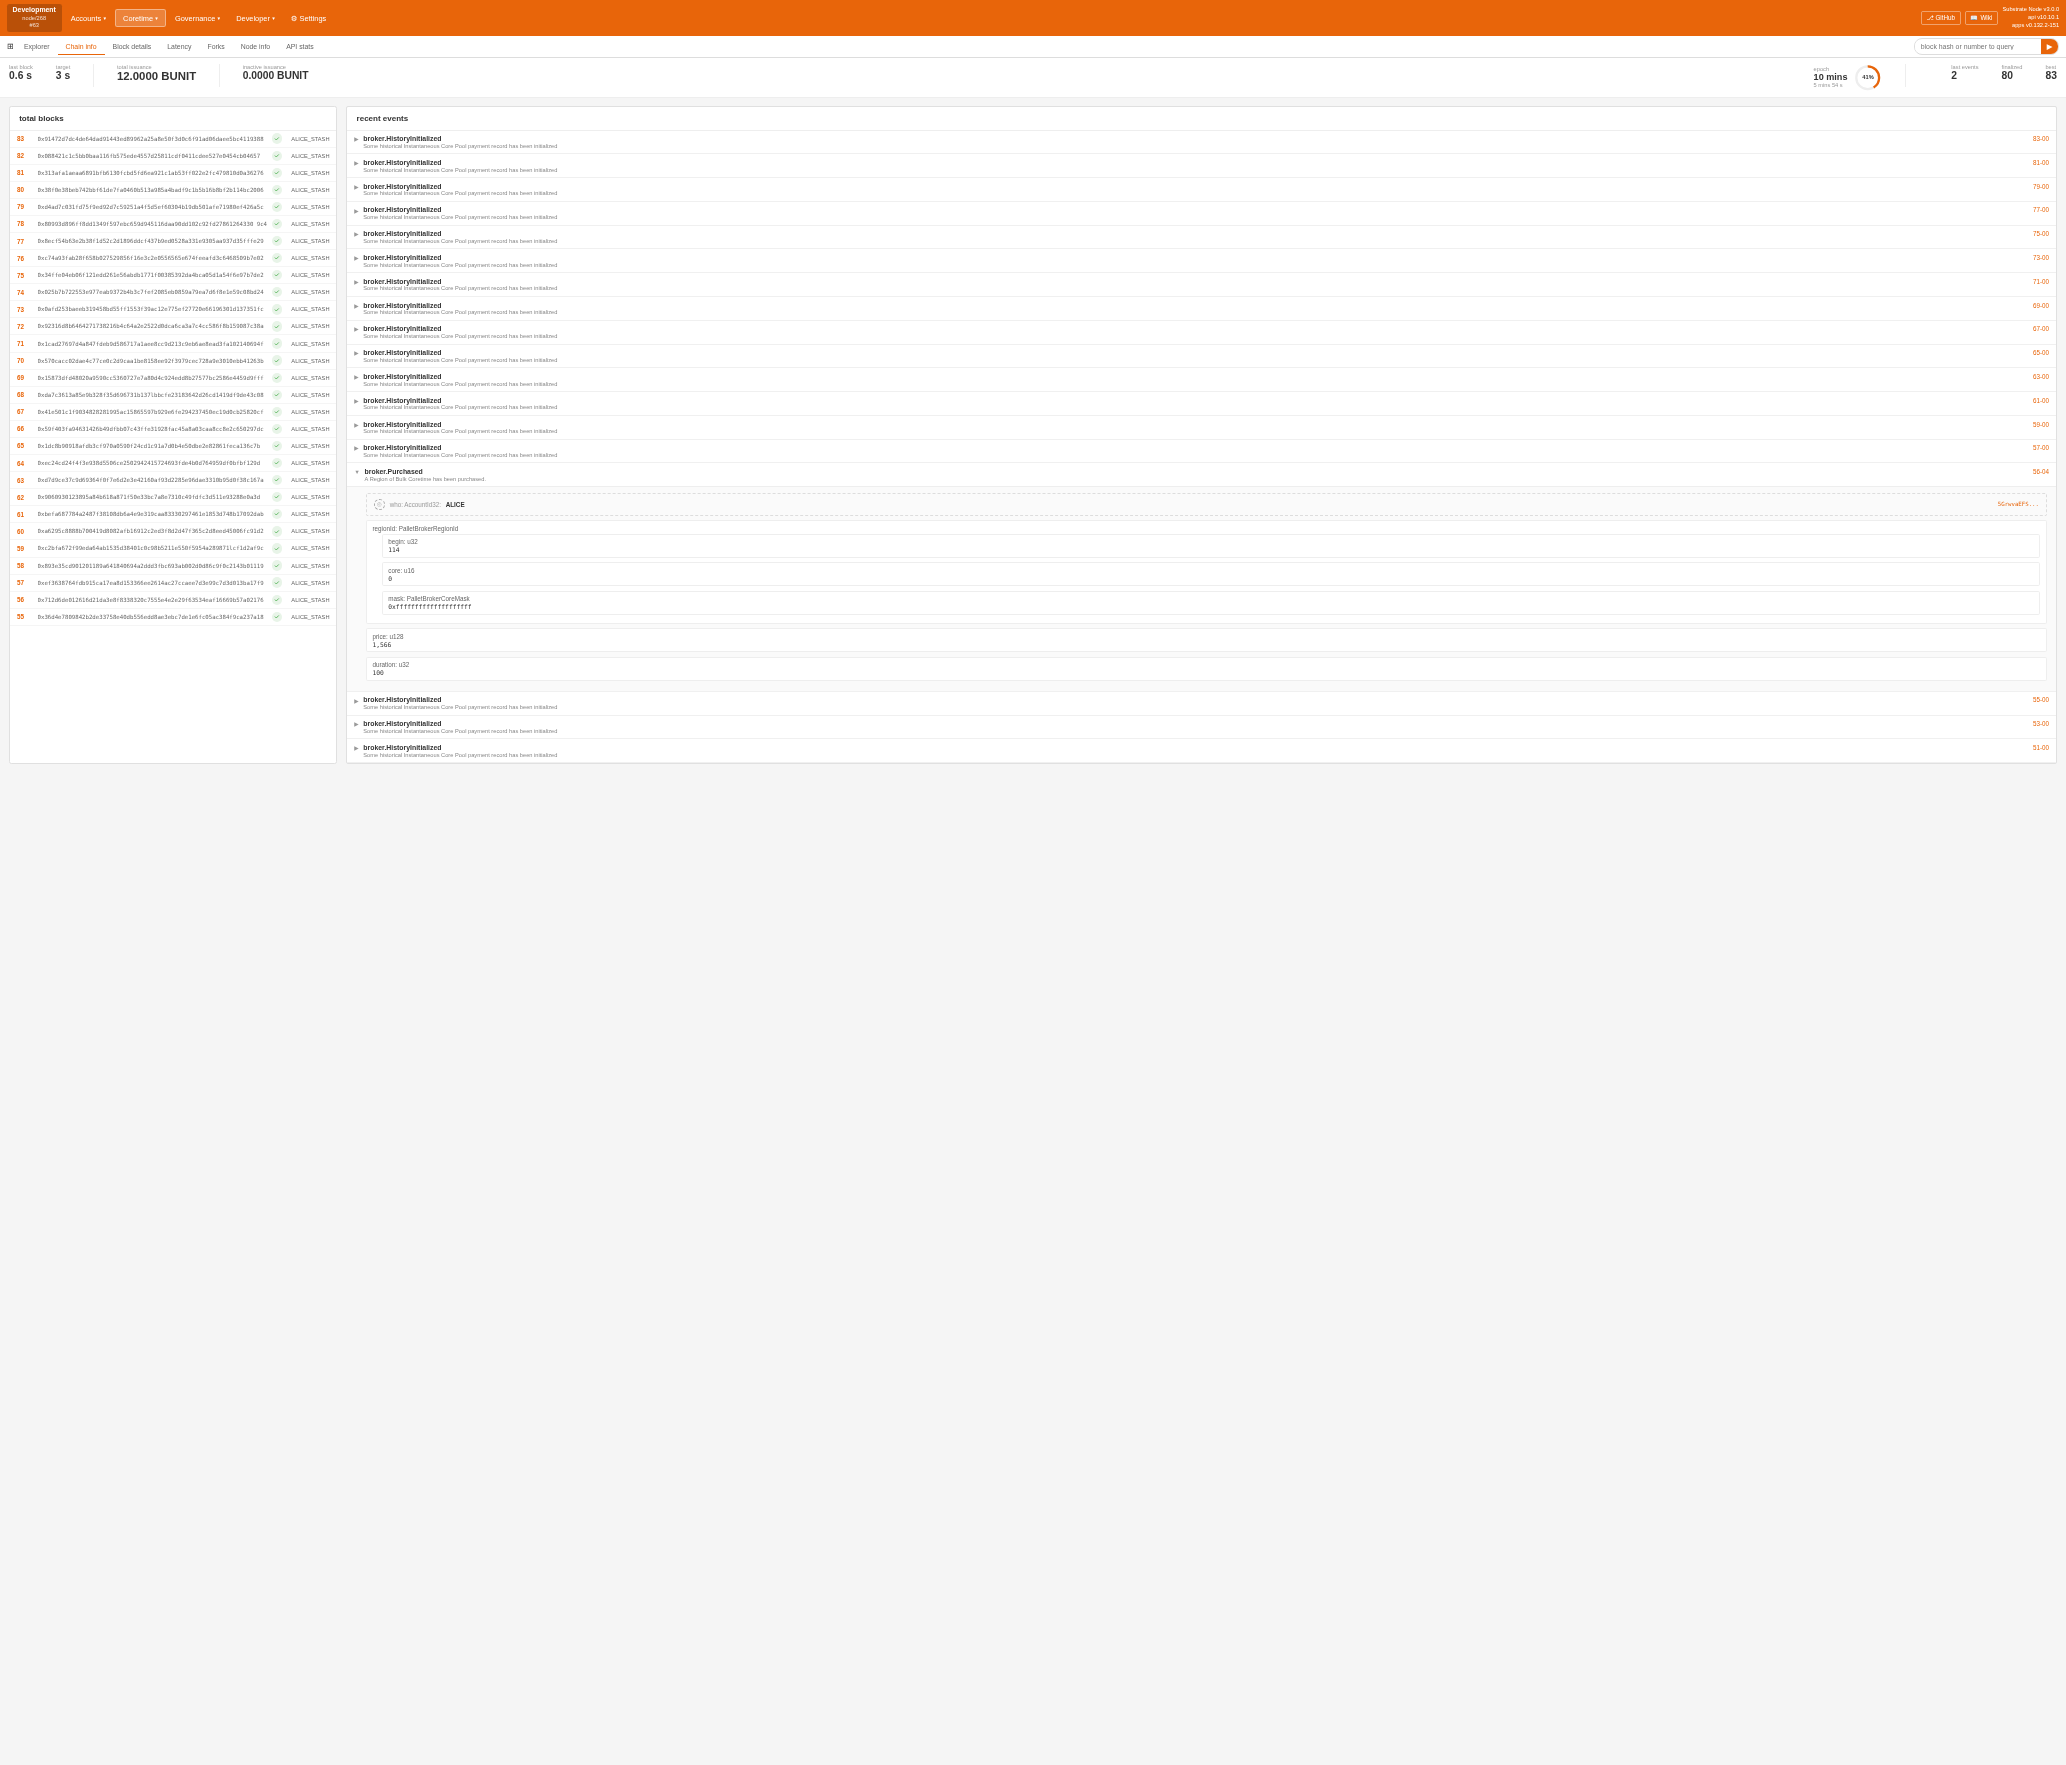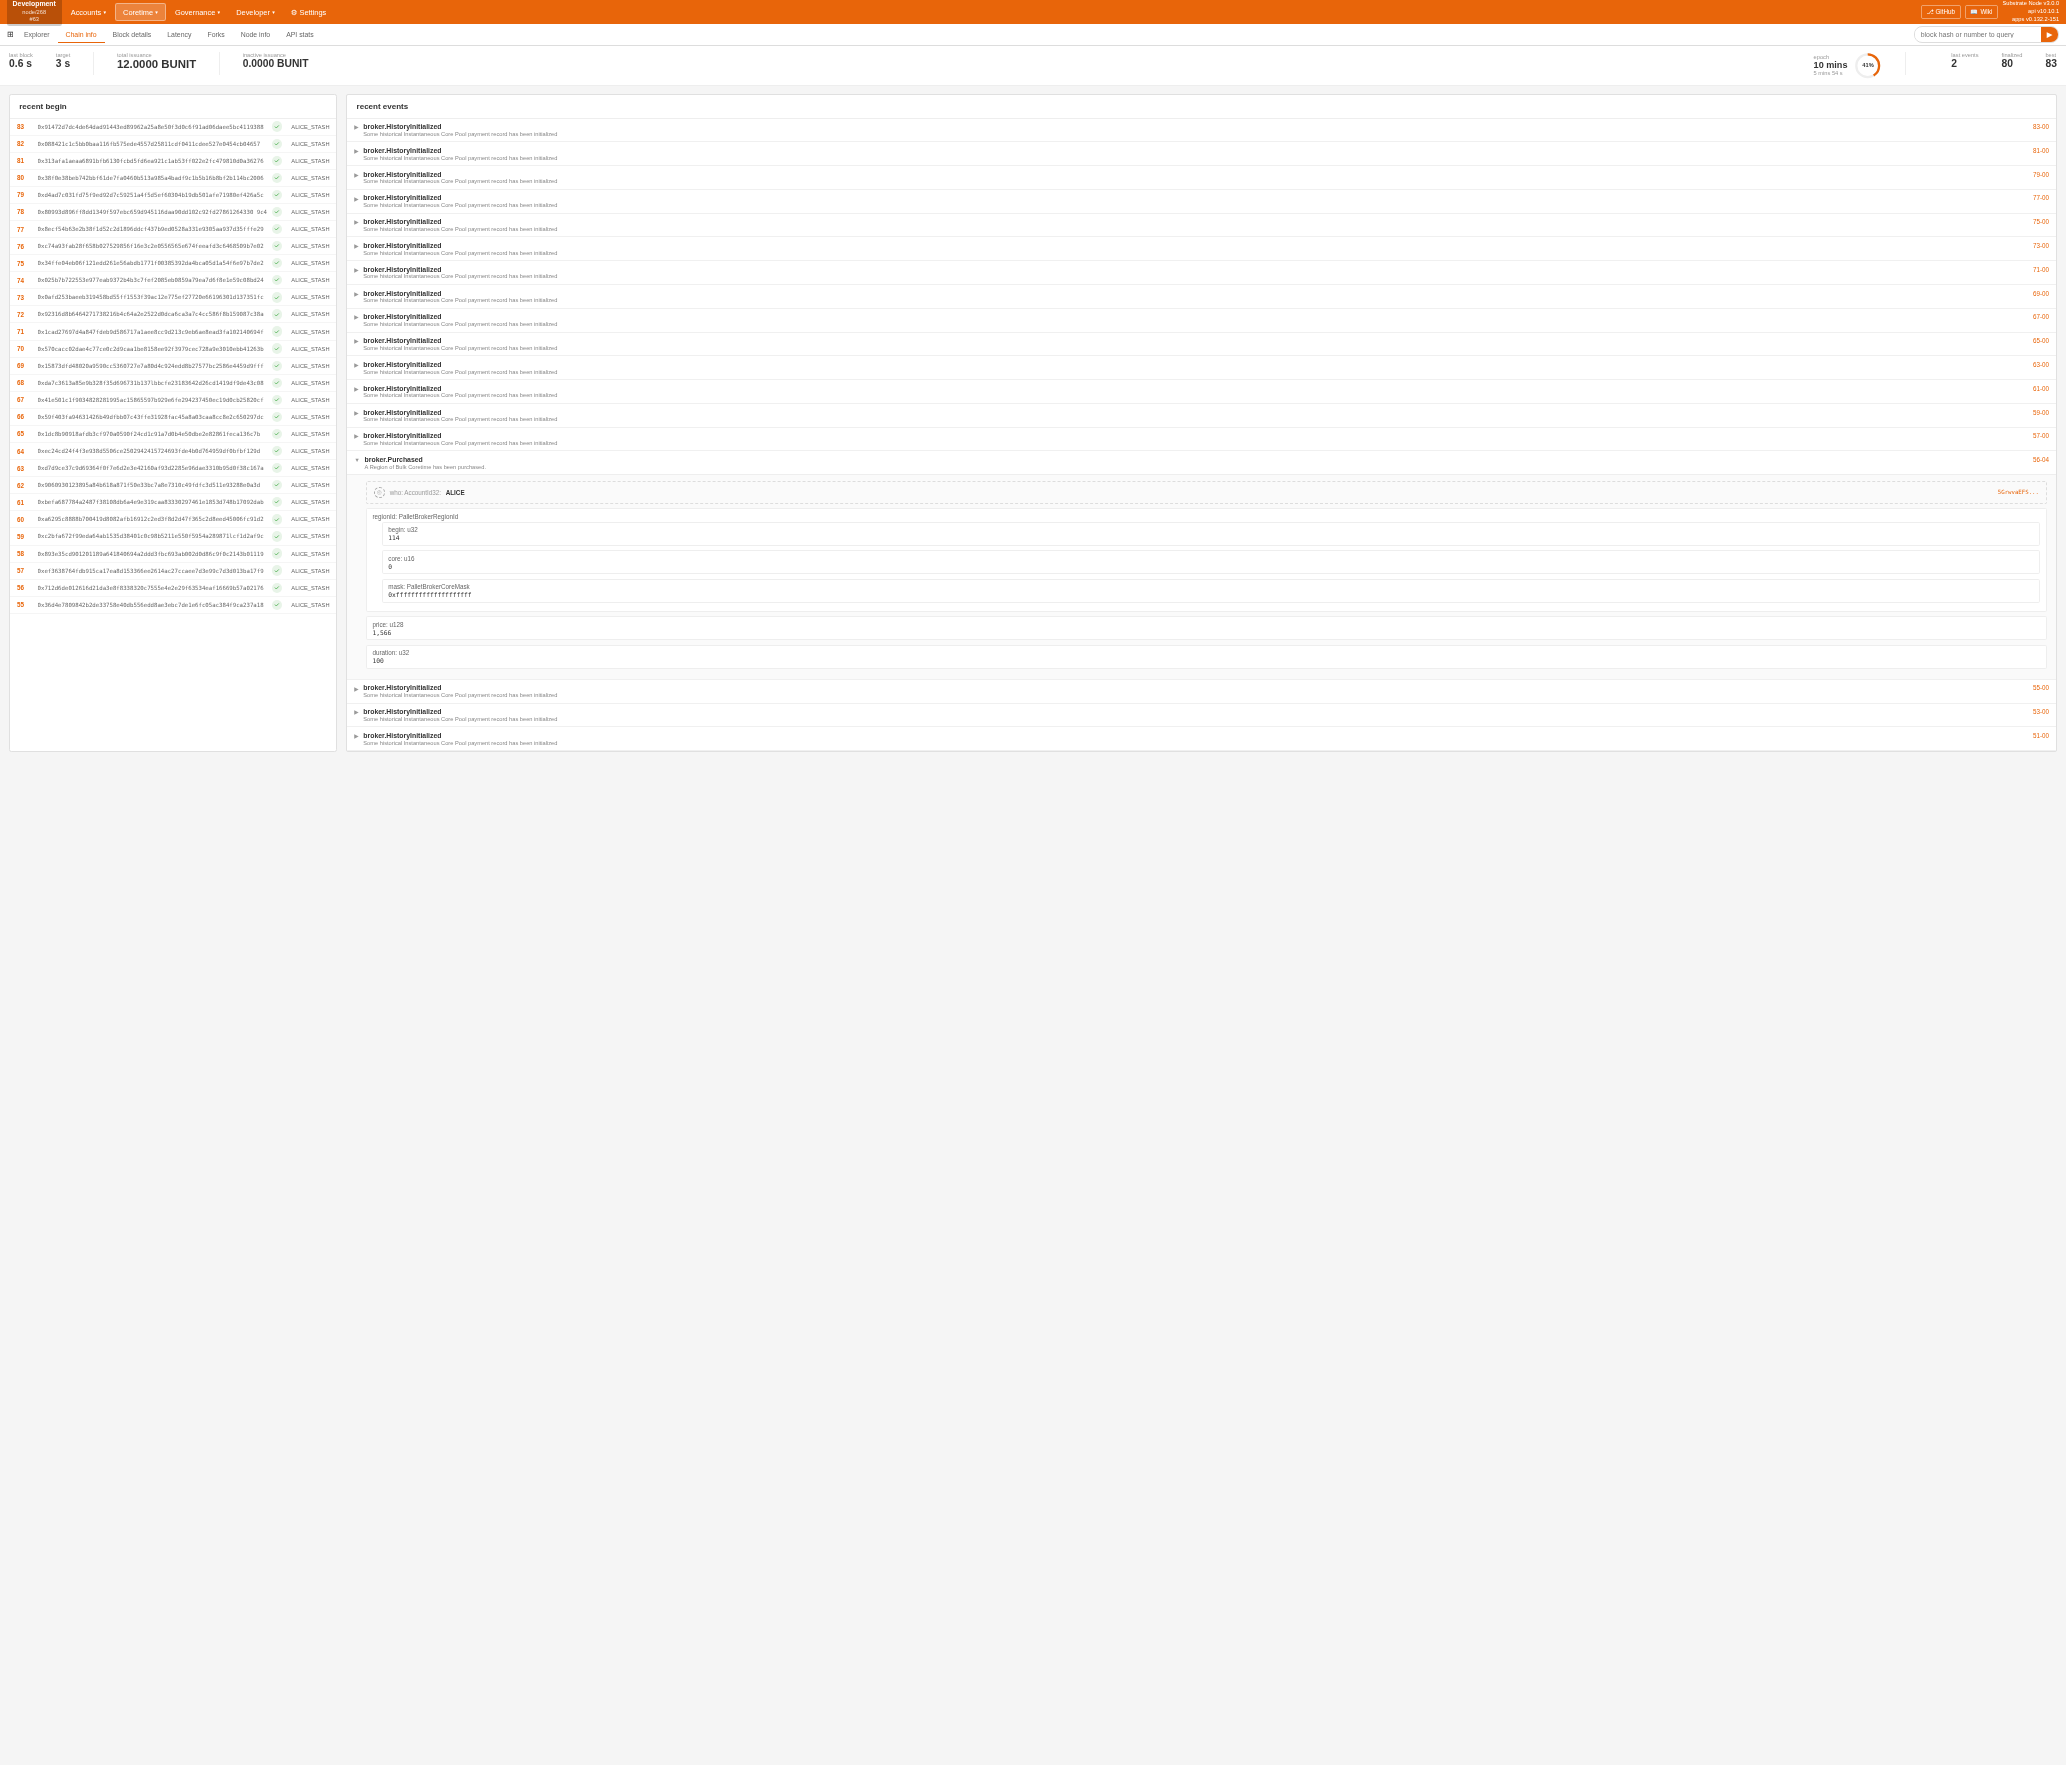--- a/index.html
+++ b/index.html
@@ -1,19 +1,19 @@
 <!DOCTYPE html>
 <html style="font-size:9.1px"><head>
   <meta charset="utf-8">
   <style>
     * { box-sizing: border-box; margin: 0; padding: 0; }
     body { font-family: -apple-system, BlinkMacSystemFont, 'Segoe UI', sans-serif; background: #f5f5f5; font-size: 7.4px; color: #333; }
 
     
-    .top-nav { background: #e8650a; display: flex; align-items: center; padding: 0 6.9px; height: 24px; gap: 2.3px; }
+    .top-nav { background: #e8650a; display: flex; align-items: center; padding: 0 6.9px; height: 36px; gap: 2.3px; }
     .nav-brand { background: rgba(0,0,0,0.2); border-radius: 2.3px; padding: 2.3px 5.7px; color: #fff; font-size: 6.3px; line-height: 1.3; display: flex; flex-direction: column; align-items: center; cursor: pointer; }
     .nav-brand .node-name { font-weight: bold; font-size: 6.9px; }
     .nav-item { color: #fff; padding: 3.4px 6.9px; border-radius: 2.3px; cursor: pointer; font-size: 7.4px; display: flex; align-items: center; gap: 2.3px; white-space: nowrap; }
     .nav-item.active { background: rgba(255,255,255,0.2); border: 0.6px solid rgba(255,255,255,0.4); }
     .nav-item .caret { font-size: 5.1px; }
     .nav-spacer { flex: 1; }
     .nav-right { display: flex; align-items: center; gap: 4.6px; color: #fff; font-size: 6.3px; }
     .nav-right a { color: #fff; text-decoration: none; padding: 2.3px 4.6px; border: 0.6px solid rgba(255,255,255,0.4); border-radius: 1.7px; font-size: 6.3px; }
     .nav-version { text-align: right; font-size: 5.7px; line-height: 1.4; }
 
@@ -201,21 +201,21 @@
   </div>
   <div class="stat-item">
     <span class="stat-label">best</span>
     <span class="stat-value">83</span>
   </div>
 </div>
 
 <div class="main-content">
 
   <div class="left-panel">
-    <div class="panel-header">recent begin</div>
+    <div class="panel-header">total blocks</div>
     <div id="blocks-list">
         <div class="block-row">
     <span class="block-num">83</span>
     <span class="block-hash">0x91472d7dc4de64dad91443ed89962a25a8e50f3d0c6f91ad06daee5bc4119388</span>
     <span class="block-icon">
       <svg viewBox="0 0 10 10" fill="none">
               <path d="M2 5l2 2 4-4" stroke="#4caf50" stroke-width="1.5" stroke-linecap="round"></path>
             </svg>
     </span>
     <span class="block-author">ALICE_STASH</span>

